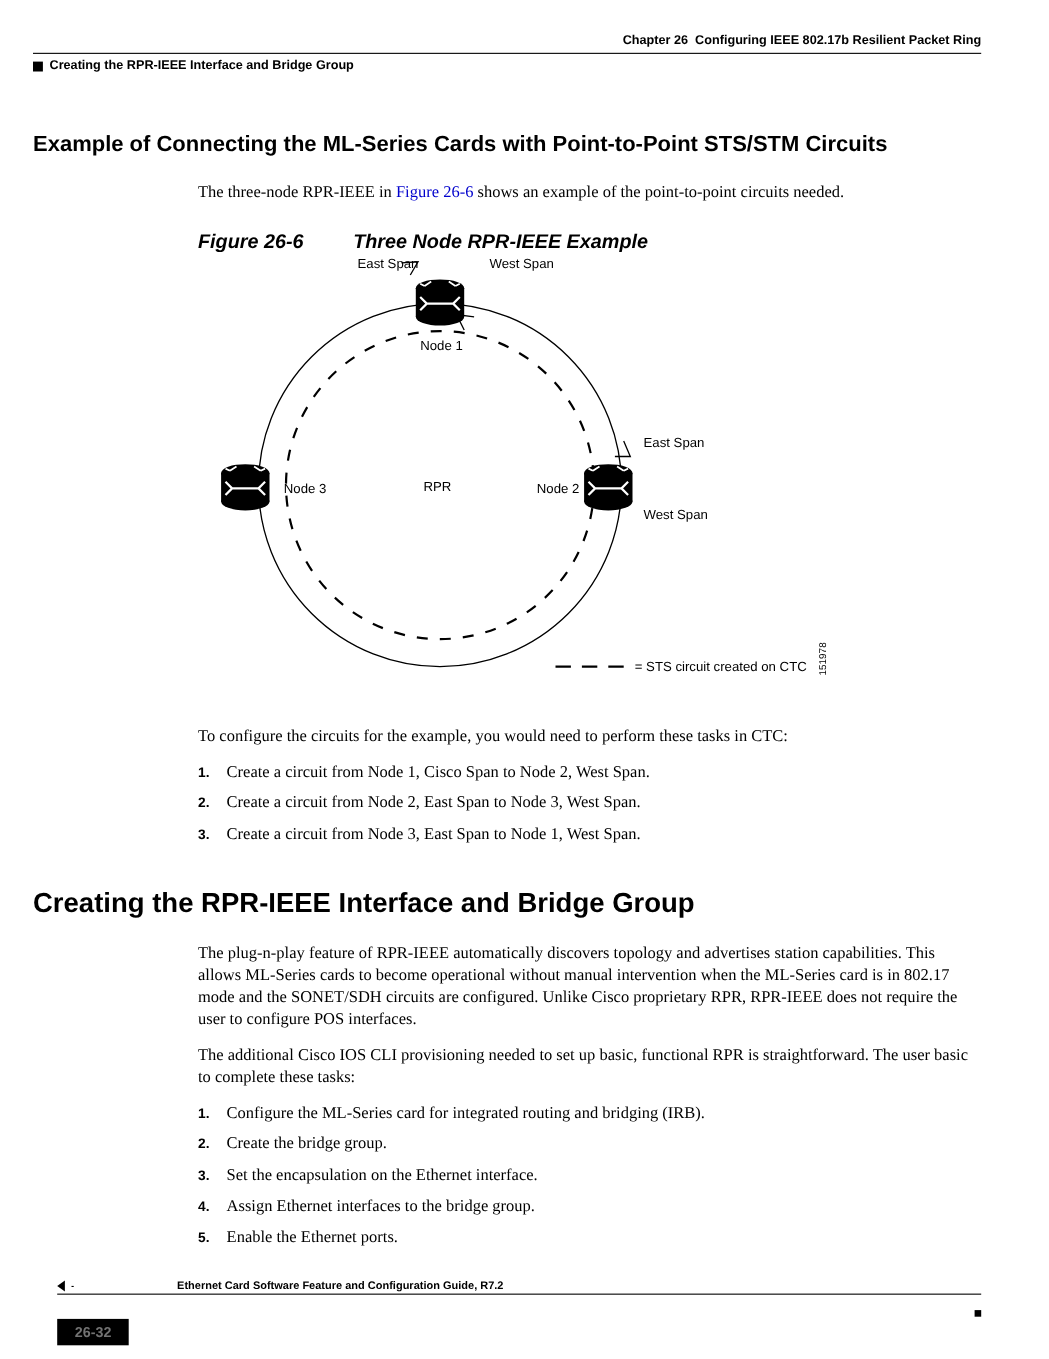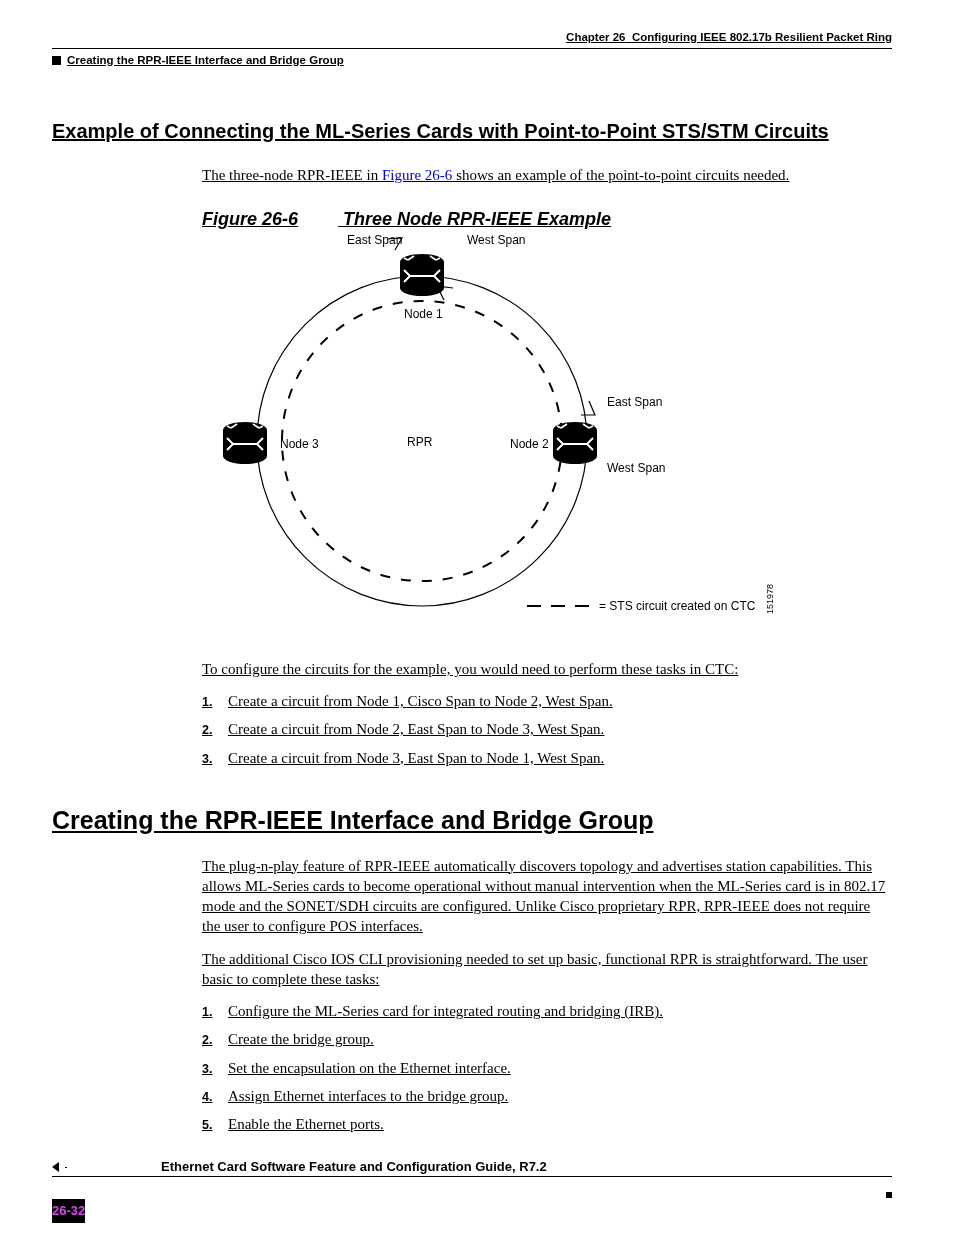--- a/index.html
+++ b/index.html
@@ -8,22 +8,21 @@
     margin: 0;
     padding: 0;
     width: 954px;
     height: 1235px;
     position: relative;
     color: #000;
     background: #fff;
     line-height: 1.35;
   }
   .page {
-    padding: 30px 62px 0 52px;
-    text-decoration: underline;
+    padding: 30px 62px 0 30px;
   }
   .header-row {
     display: flex;
     justify-content: flex-end;
     font-family: Arial, Helvetica, sans-serif;
     font-weight: bold;
     font-size: 11.5px;
     padding-bottom: 2px;
   }
   .header-rule {
@@ -97,36 +96,36 @@
   }
   .footer-rule {
     border-top: 1.5px solid #000;
     margin-bottom: 4px;
   }
   .footer-row {
     display:flex;
     align-items:center;
     font-family: Arial, Helvetica, sans-serif;
     font-weight: bold;
-    font-size: 13px;
+    font-size: 10px;
     gap: 6px;
   }
   .footer-title {
     margin-left: 88px;
   }
   .page-tab {
     position: absolute;
     left: 0;
     bottom: -18px;
     background:#000;
-    color:#d946ef;
+    color:#737373;
     font-family: Arial, Helvetica, sans-serif;
     font-weight: bold;
     font-size: 13px;
-    padding: 3px 0;
+    padding: 3px 16px;
   }
   .dl-text { font-family: Arial, Helvetica, sans-serif; font-size: 12px; }
   .vert-id { font-family: Arial, Helvetica, sans-serif; font-size: 9px; }
 </style>
 </head>
 <body>
 
 <div class="page">
 
   <div class="header-row">

